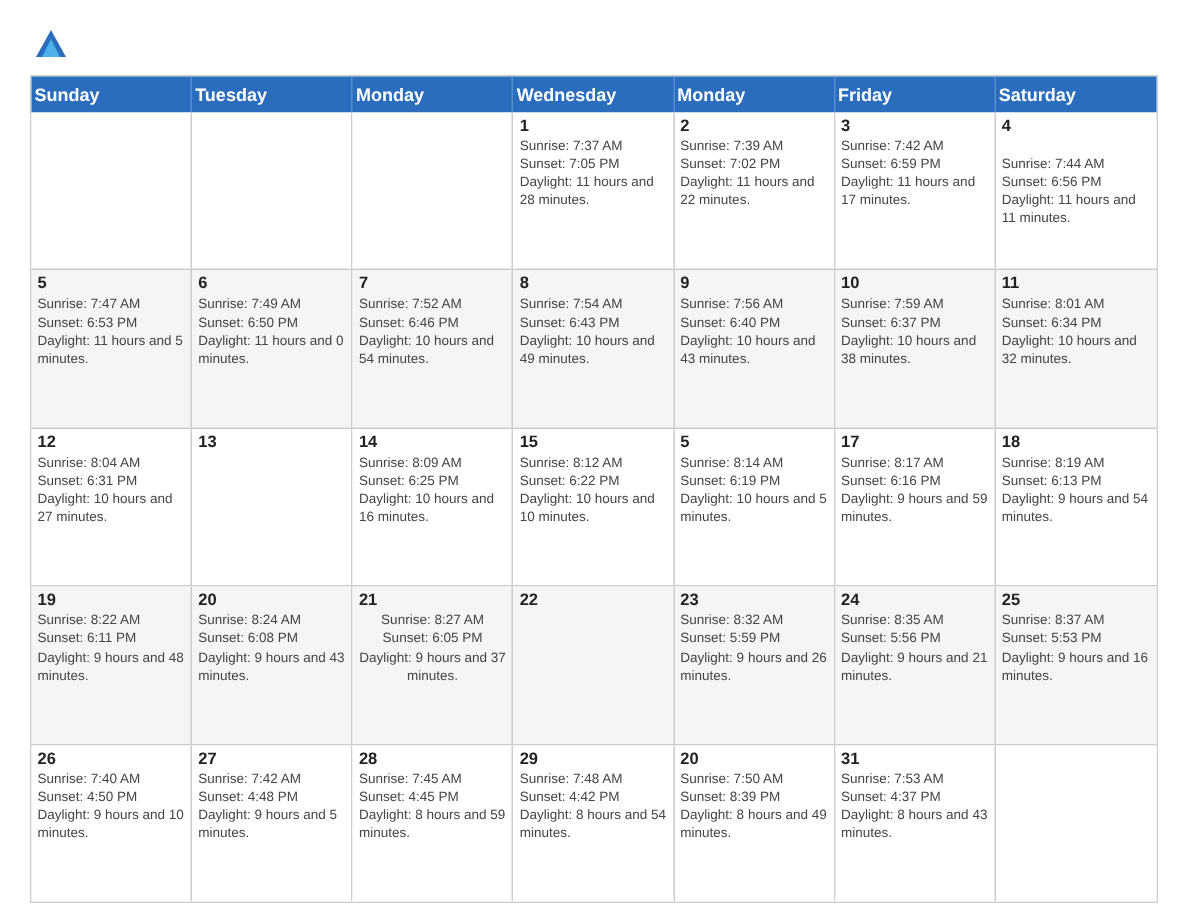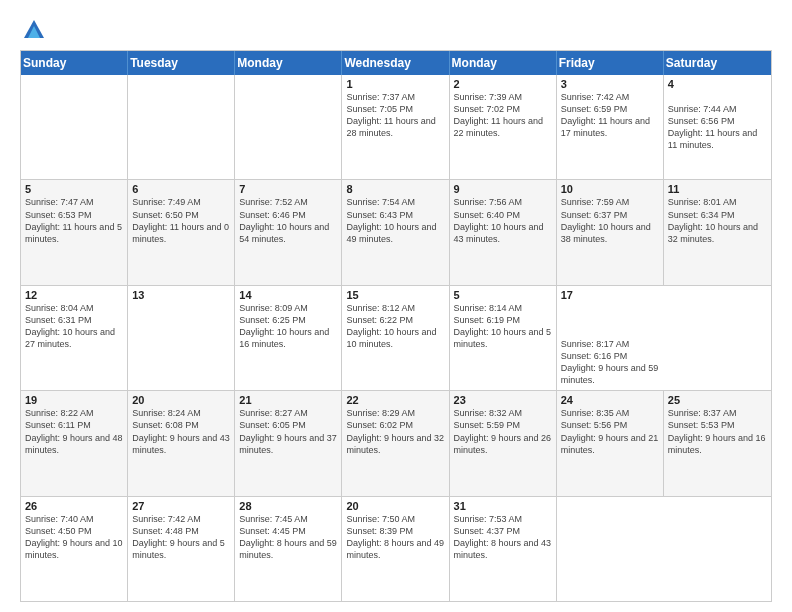--- a/index.html
+++ b/index.html
@@ -251,49 +251,52 @@
 Daylight: 10 hours and 10 minutes.</div>
           </div>
           <div class="cal-cell">
             <div class="day-num">5</div>
             <div class="day-info" style="white-space: pre-line;">Sunrise: 8:14 AM
 Sunset: 6:19 PM
 Daylight: 10 hours and 5 minutes.</div>
           </div>
           <div class="cal-cell">
             <div class="day-num">17</div>
-            <div class="day-info" style="white-space: pre-line; margin-top: 36px;">Sunrise: 8:17 AM
+            <div class="day-info" style="white-space: pre-line;">Sunrise: 8:17 AM
 Sunset: 6:16 PM
 Daylight: 9 hours and 59 minutes.</div>
+          </div>
+          <div class="cal-cell">
+            <div class="day-num">18</div>
+            <div class="day-info" style="white-space: pre-line;">Sunrise: 8:19 AM
+Sunset: 6:13 PM
+Daylight: 9 hours and 54 minutes.</div>
           </div>
         </div>
         <div class="cal-row">
           <div class="cal-cell alt-row">
             <div class="day-num">19</div>
             <div class="day-info" style="white-space: pre-line;">Sunrise: 8:22 AM
 Sunset: 6:11 PM
 Daylight: 9 hours and 48 minutes.</div>
           </div>
           <div class="cal-cell alt-row">
             <div class="day-num">20</div>
             <div class="day-info" style="white-space: pre-line;">Sunrise: 8:24 AM
 Sunset: 6:08 PM
 Daylight: 9 hours and 43 minutes.</div>
           </div>
           <div class="cal-cell alt-row">
             <div class="day-num">21</div>
-            <div class="day-info" style="white-space: pre-line;">Sunrise: 8:27 AM
+            <div class="day-info" style="white-space: pre-line; text-align: center;">Sunrise: 8:27 AM
 Sunset: 6:05 PM
 Daylight: 9 hours and 37 minutes.</div>
           </div>
           <div class="cal-cell alt-row">
             <div class="day-num">22</div>
-            <div class="day-info" style="white-space: pre-line;">Sunrise: 8:29 AM
-Sunset: 6:02 PM
-Daylight: 9 hours and 32 minutes.</div>
           </div>
           <div class="cal-cell alt-row">
             <div class="day-num">23</div>
             <div class="day-info" style="white-space: pre-line;">Sunrise: 8:32 AM
 Sunset: 5:59 PM
 Daylight: 9 hours and 26 minutes.</div>
           </div>
           <div class="cal-cell alt-row">
             <div class="day-num">24</div>
             <div class="day-info" style="white-space: pre-line;">Sunrise: 8:35 AM
@@ -318,20 +321,26 @@
             <div class="day-num">27</div>
             <div class="day-info" style="white-space: pre-line;">Sunrise: 7:42 AM
 Sunset: 4:48 PM
 Daylight: 9 hours and 5 minutes.</div>
           </div>
           <div class="cal-cell">
             <div class="day-num">28</div>
             <div class="day-info" style="white-space: pre-line;">Sunrise: 7:45 AM
 Sunset: 4:45 PM
 Daylight: 8 hours and 59 minutes.</div>
+          </div>
+          <div class="cal-cell">
+            <div class="day-num">29</div>
+            <div class="day-info" style="white-space: pre-line;">Sunrise: 7:48 AM
+Sunset: 4:42 PM
+Daylight: 8 hours and 54 minutes.</div>
           </div>
           <div class="cal-cell">
             <div class="day-num">20</div>
             <div class="day-info" style="white-space: pre-line;">Sunrise: 7:50 AM
 Sunset: 8:39 PM
 Daylight: 8 hours and 49 minutes.</div>
           </div>
           <div class="cal-cell">
             <div class="day-num">31</div>
             <div class="day-info" style="white-space: pre-line;">Sunrise: 7:53 AM

